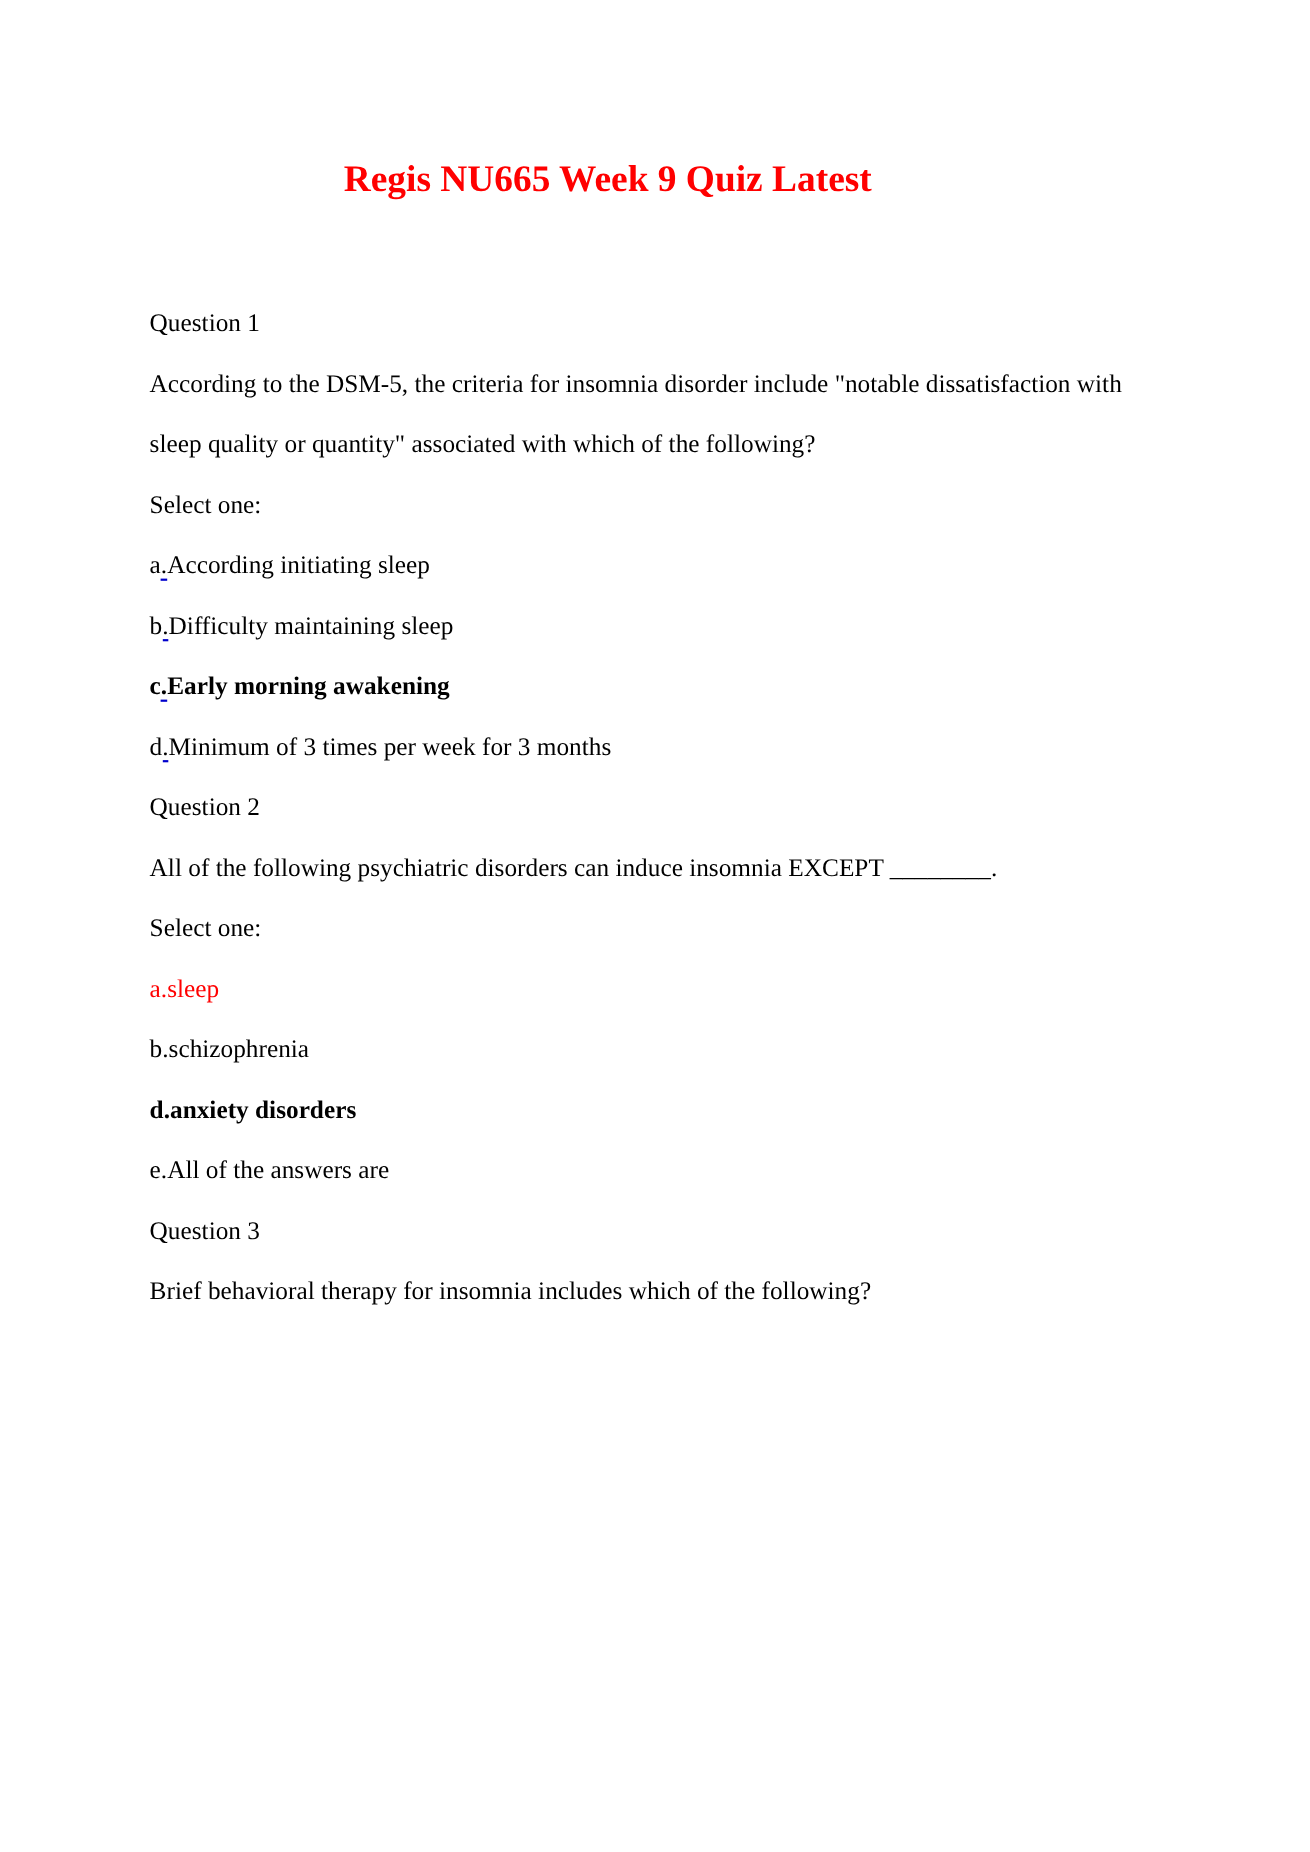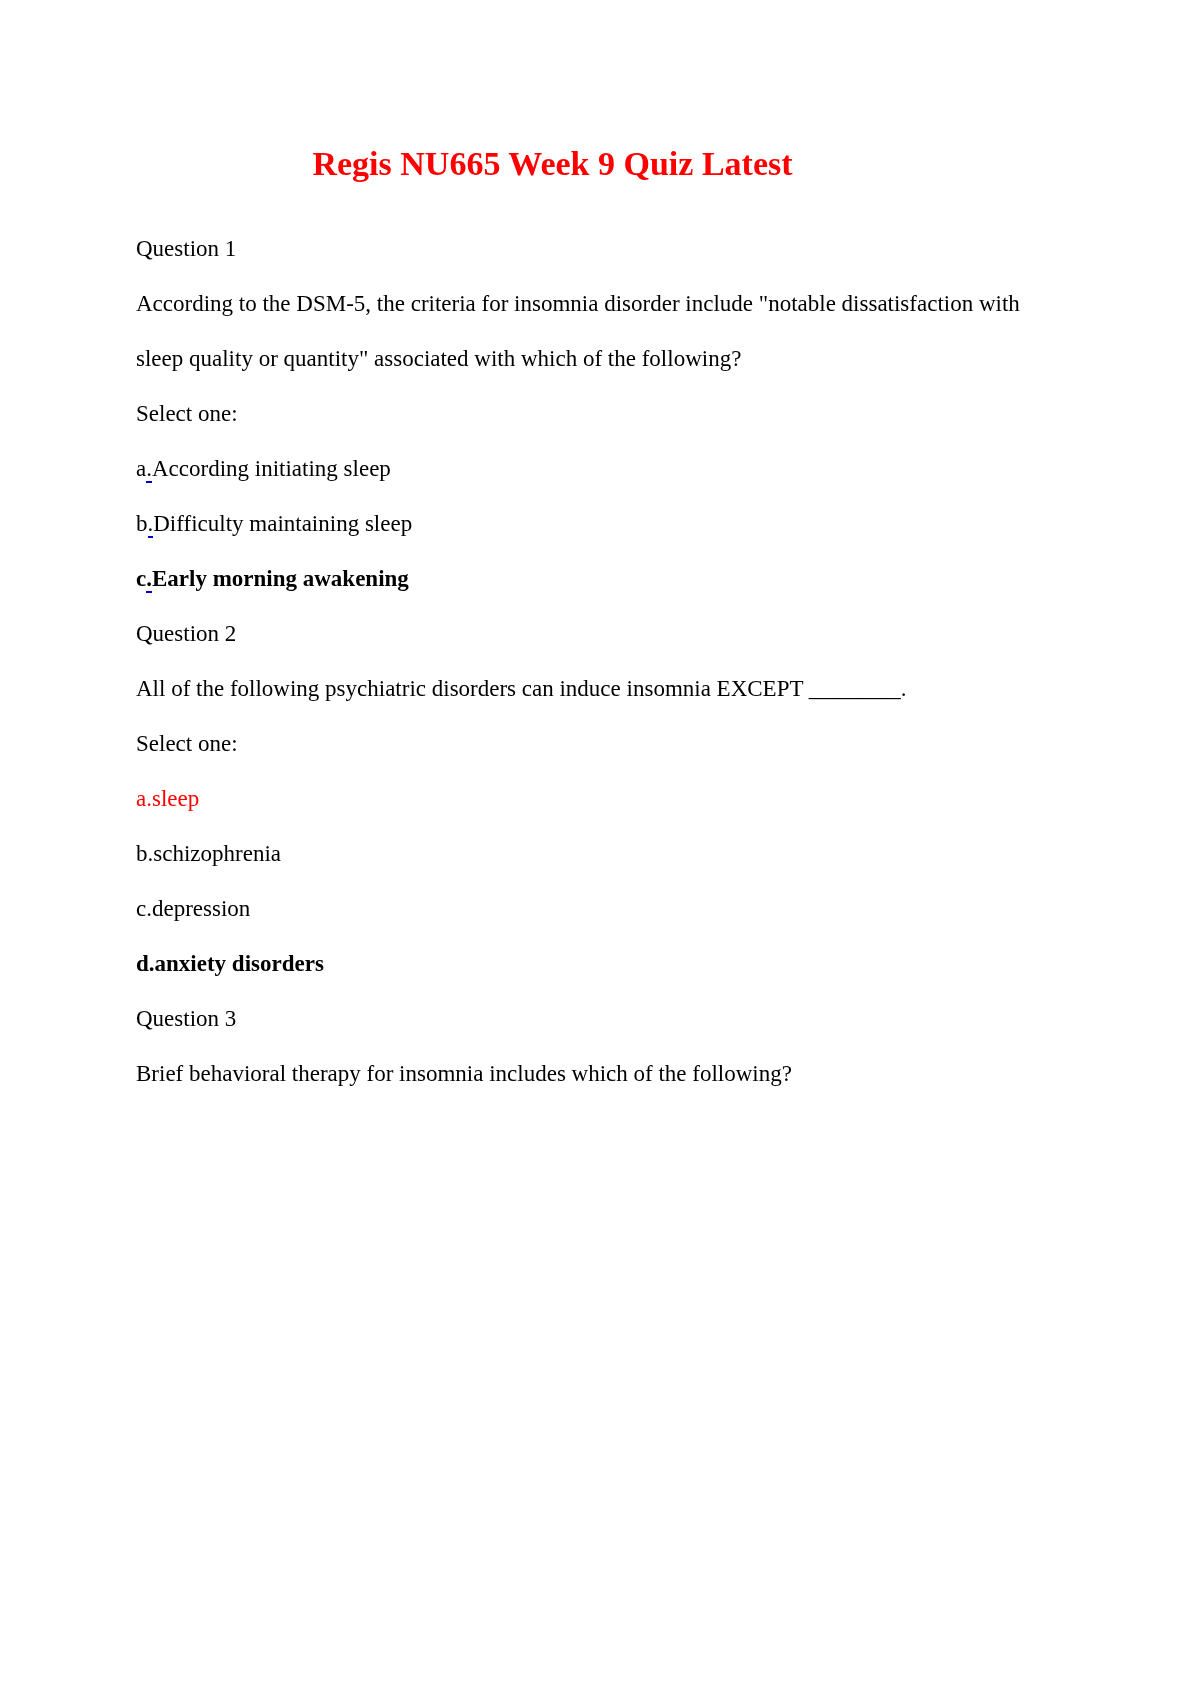--- a/index.html
+++ b/index.html
@@ -15,21 +15,21 @@
   }
   .content {
     margin: 0 120px 0 136px; 
   }
   .doc-title {
     font-family: "Liberation Serif", "DejaVu Serif", serif;
     font-size: 34px;
     line-height: 40px;
     font-weight: bold;
     text-align: center;
-    margin: 144px 102px 37px 0; 
+    margin: 144px 102px 82px 0; 
   }
   .doc-line {
     font-size: 23px;
     line-height: 55px; 
     margin: 0;
     white-space: pre-wrap;
   }
   .opt-letter, .opt-sep, .opt-text { display: inline; }
   .u-period {
     border-bottom: 2px solid #0000CC; 
@@ -46,32 +46,33 @@
     <p class="doc-line">Question 1</p>
     <p class="doc-line">According to the DSM-5, the criteria for insomnia disorder include "notable dissatisfaction with sleep quality or quantity" associated with which of the following?</p>
     <p class="doc-line">Select one:</p>
 
     <p class="doc-line" style="color: rgb(0, 0, 0);"><span class="opt-letter">a</span><span class="opt-sep u-period" style="border-bottom-color: rgb(0, 0, 204);">.</span><span class="opt-text">According initiating sleep</span></p>
 
     <p class="doc-line" style="color: rgb(0, 0, 0);"><span class="opt-letter">b</span><span class="opt-sep u-period" style="border-bottom-color: rgb(0, 0, 204);">.</span><span class="opt-text">Difficulty maintaining sleep</span></p>
 
     <p class="doc-line" style="color: rgb(0, 0, 0); font-weight: bold;"><span class="opt-letter">c</span><span class="opt-sep u-period" style="border-bottom-color: rgb(0, 0, 204);">.</span><span class="opt-text">Early morning awakening</span></p>
 
+    <p class="doc-line" style="color: rgb(0, 0, 0);"><span class="opt-letter">d</span><span class="opt-sep u-period" style="border-bottom-color: rgb(0, 0, 204);">.</span><span class="opt-text">Minimum of 3 times per week for 3 months</span></p>
 
 
     <p class="doc-line">Question 2</p>
     <p class="doc-line">All of the following psychiatric disorders can induce insomnia EXCEPT ________.</p>
     <p class="doc-line">Select one:</p>
 
     <p class="doc-line" style="color: rgb(255, 0, 0);"><span class="opt-letter">a</span><span class="opt-sep">.</span><span class="opt-text">sleep</span></p>
 
     <p class="doc-line" style="color: rgb(0, 0, 0);"><span class="opt-letter">b</span><span class="opt-sep">.</span><span class="opt-text">schizophrenia</span></p>
 
-    <p class="doc-line" style="color: rgb(0, 0, 0);"><span class="opt-letter">c</span><span class="opt-sep">.</span><span class="opt-text">depression</span></p>
 
     <p class="doc-line" style="color: rgb(0, 0, 0); font-weight: bold;"><span class="opt-letter">d</span><span class="opt-sep">.</span><span class="opt-text">anxiety disorders</span></p>
 
+    <p class="doc-line" style="color: rgb(0, 0, 0);"><span class="opt-letter">e</span><span class="opt-sep">.</span><span class="opt-text">All of the answers are</span></p>
 
     <p class="doc-line">Question 3</p>
     <p class="doc-line">Brief behavioral therapy for insomnia includes which of the following?</p>
 
   </div>
 </div>
 
 </body></html>

